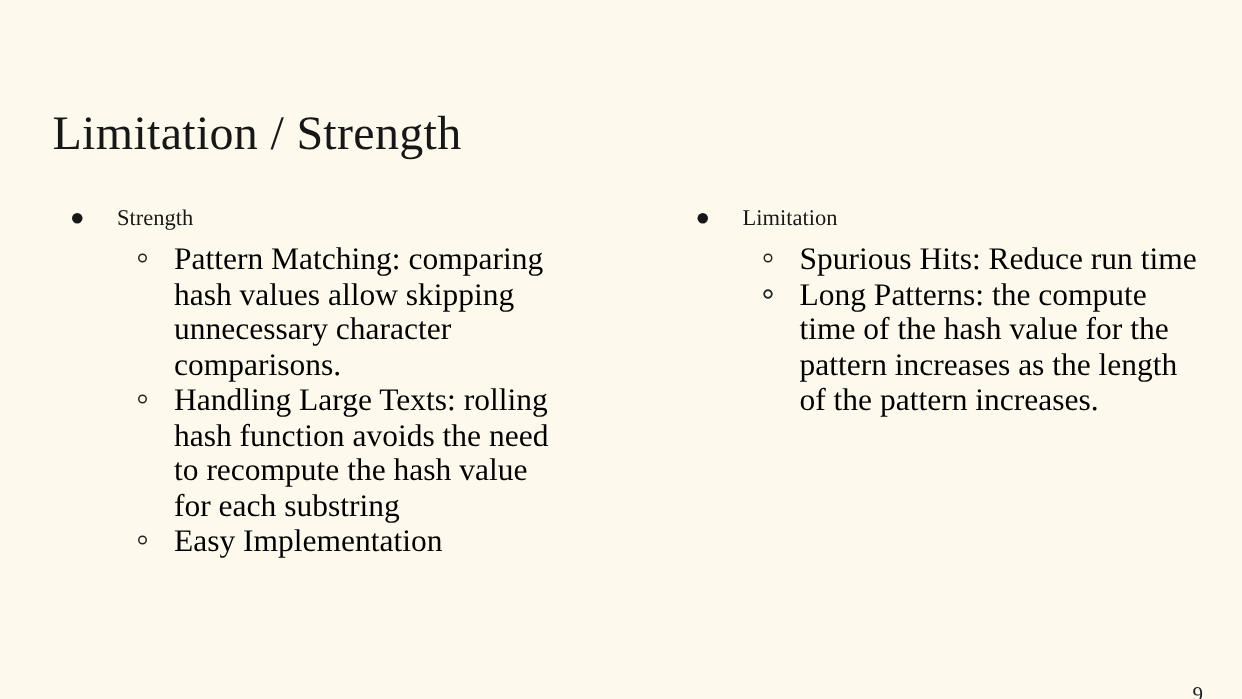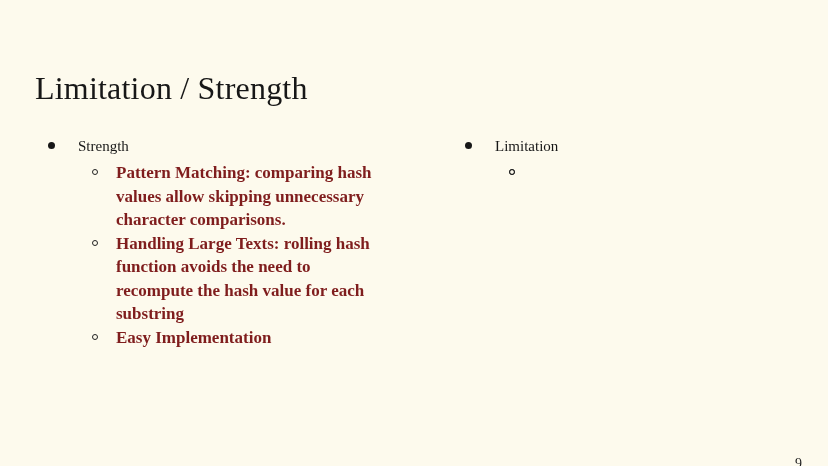--- a/index.html
+++ b/index.html
@@ -82,25 +82,24 @@
     height: 7px;
     border-radius: 50%;
     background: #171717;
   }
   .sub-list {
     margin-top: 2px;
   }
   .l2-item {
     position: relative;
     padding-left: 76px;
-    font-size: 17px;
+    font-size: 21px;
     line-height: 23.5px;
-    color: #7f1d1d;
+    color: #000000;
     margin-bottom: 0px;
-    font-weight: bold;
   }
   .l2-bullet {
     position: absolute;
     left: 52px;
     top: 8px;
     width: 6px;
     height: 6px;
     border-radius: 50%;
     border: 1px solid #232323;
     background: transparent;
@@ -152,23 +151,28 @@
     <div class="column-right">
       <div class="col-right-inner">
         <div class="group col-right-body">
           <div class="l1-item">
             <span class="l1-bullet"></span>
             <span>Limitation</span>
           </div>
           <div class="sub-list">
             <div class="l2-item">
               <span class="l2-bullet"></span>
+              <span>Spurious Hits: Reduce run time</span>
             </div>
             <div class="l2-item">
               <span class="l2-bullet"></span>
+            </div>
+            <div class="l2-item">
+              <span class="l2-bullet"></span>
+              <span>Long Patterns: the compute time of the hash value for the pattern increases as the length of the pattern increases.</span>
             </div>
           </div>
         </div>
       </div>
     </div>
 
   </div>
 
   <div class="page-number">9</div>
 

